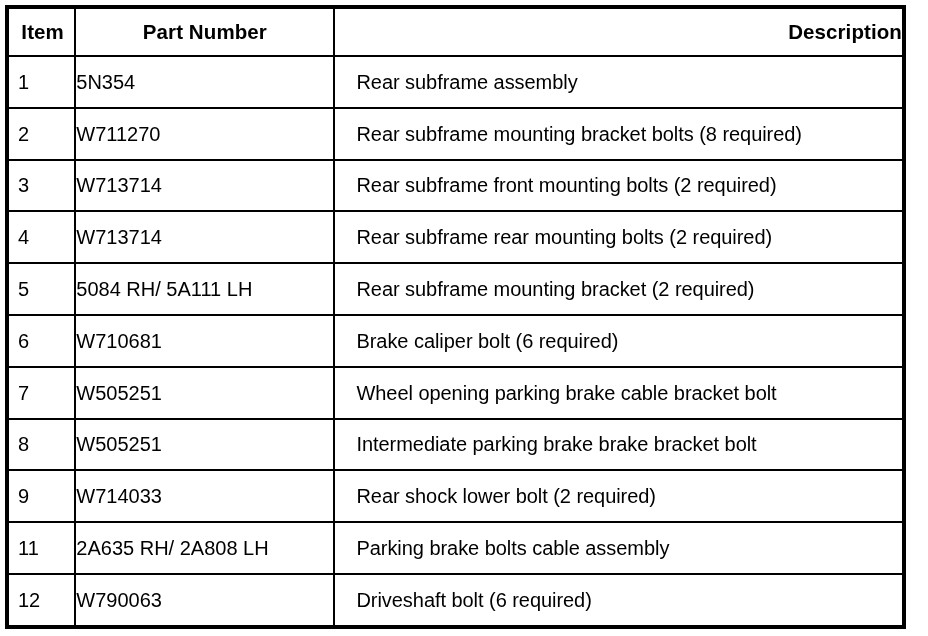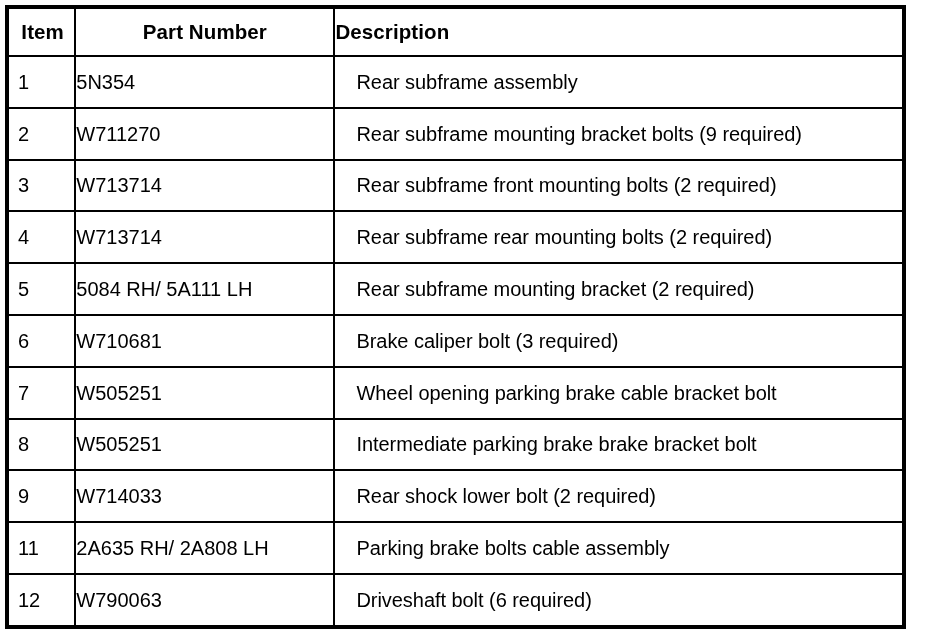--- a/index.html
+++ b/index.html
@@ -54,21 +54,21 @@
 
   .parts-table thead th {
     font-weight: bold;
     font-size: 20.5px;
     letter-spacing: 0.1px;
   }
 
   
   th.h-item { text-align: center; padding-left: 2px; }
   th.h-part { text-align: center; }
-  th.h-desc { text-align: left; }
+  th.h-desc { text-align: right; }
 
   
   td.c-item { text-align: left;  padding-left: 9px; }
   td.c-part { text-align: left;  }
   td.c-desc { text-align: left;  padding-left: 21px; letter-spacing: -0.05px; }
 </style>
 </head>
 <body>
 
 <div id="page">
@@ -88,41 +88,41 @@
     </thead>
     <tbody>
       <tr>
         <td class="c-item">1</td>
         <td class="c-part">5N354</td>
         <td class="c-desc">Rear subframe assembly</td>
       </tr>
       <tr>
         <td class="c-item">2</td>
         <td class="c-part">W711270</td>
-        <td class="c-desc">Rear subframe mounting bracket bolts (9 required)</td>
+        <td class="c-desc">Rear subframe mounting bracket bolts (8 required)</td>
       </tr>
       <tr>
         <td class="c-item">3</td>
         <td class="c-part">W713714</td>
         <td class="c-desc">Rear subframe front mounting bolts (2 required)</td>
       </tr>
       <tr>
         <td class="c-item">4</td>
         <td class="c-part">W713714</td>
         <td class="c-desc">Rear subframe rear mounting bolts (2 required)</td>
       </tr>
       <tr>
         <td class="c-item">5</td>
         <td class="c-part">5084 RH/ 5A111 LH</td>
         <td class="c-desc">Rear subframe mounting bracket (2 required)</td>
       </tr>
       <tr>
         <td class="c-item">6</td>
         <td class="c-part">W710681</td>
-        <td class="c-desc">Brake caliper bolt (3 required)</td>
+        <td class="c-desc">Brake caliper bolt (6 required)</td>
       </tr>
       <tr>
         <td class="c-item">7</td>
         <td class="c-part">W505251</td>
         <td class="c-desc">Wheel opening parking brake cable bracket bolt</td>
       </tr>
       <tr>
         <td class="c-item">8</td>
         <td class="c-part">W505251</td>
         <td class="c-desc">Intermediate parking brake brake bracket bolt</td>

